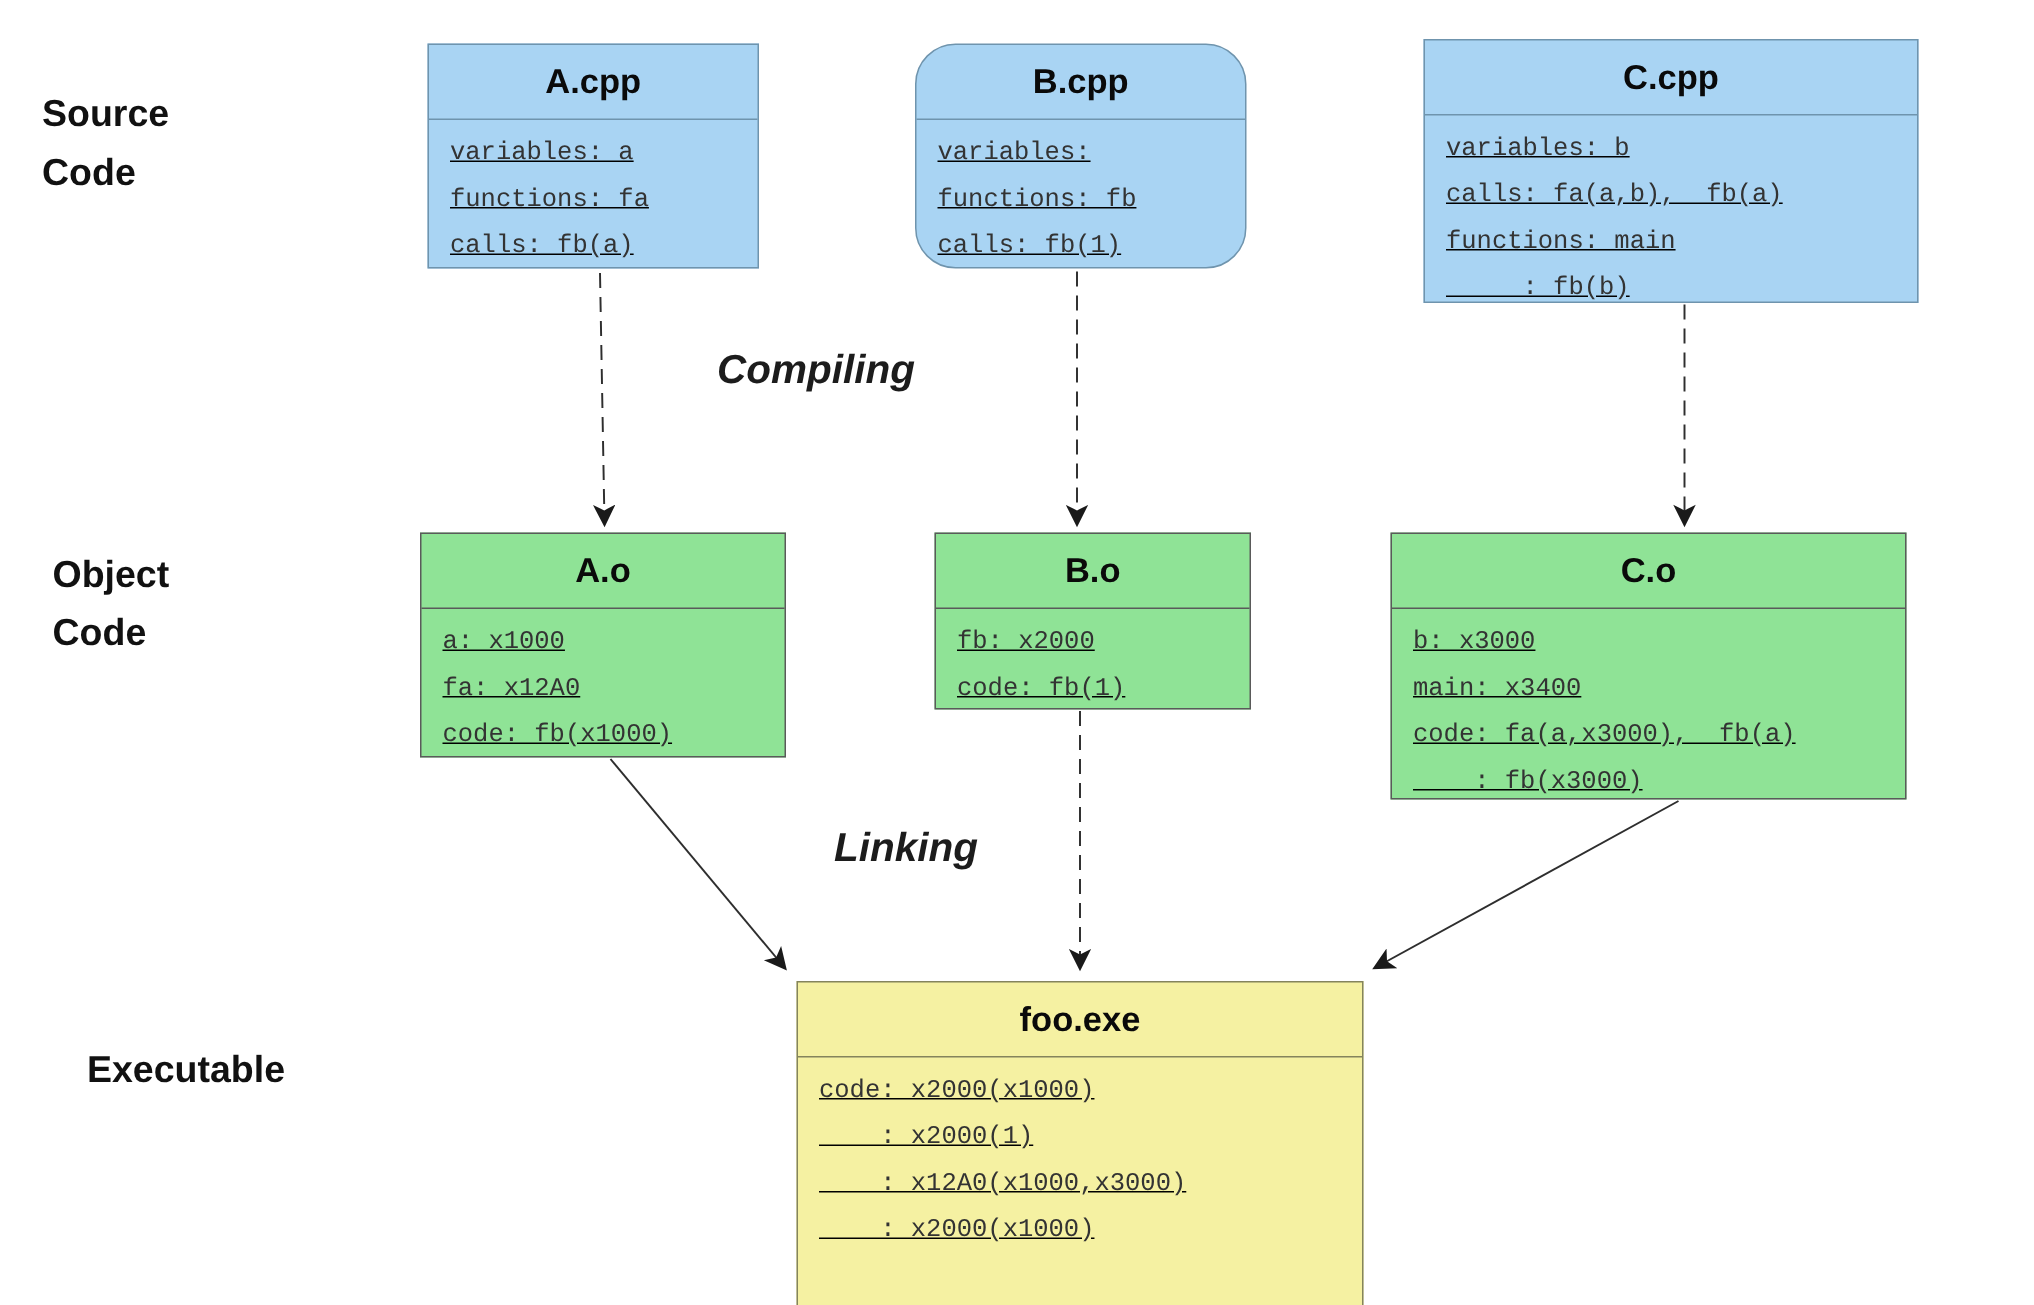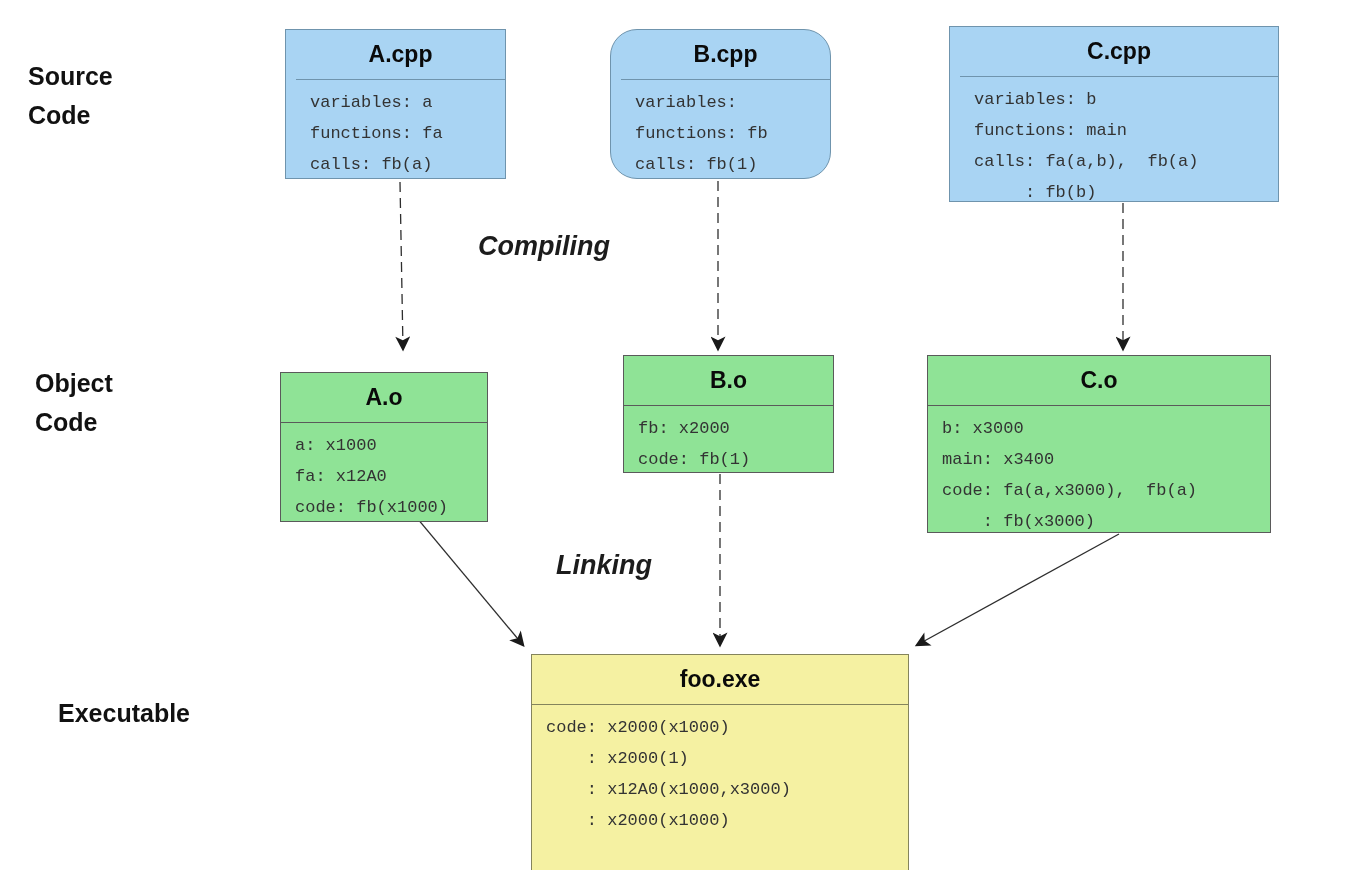--- a/index.html
+++ b/index.html
@@ -60,52 +60,51 @@
     height: 50px;
     box-sizing: border-box;
     display: flex;
     align-items: center;
     justify-content: center;
     font-weight: bold;
     font-size: 23px;
     color: #0a0a0a;
     border-bottom: 1px solid #666;
   }
-  .node-body { padding: 7px 0 0 14px; }
+  .node-body { padding: 7px 0 0 14px; text-decoration: underline; }
   .code-line {
     font-family: "Liberation Mono", "DejaVu Sans Mono", monospace;
     font-size: 17px;
     line-height: 31px;
     white-space: pre;
     color: var(--code-text, #333333);
   }
 
   .node-src {
     background: var(--source-fill, #a9d4f3);
     border-color: var(--source-border, #6f94ad);
-    padding-left: 10px;
   }
   .node-src .node-title { border-bottom-color: var(--source-border, #6f94ad); }
 
   .node-obj {
     background: var(--object-fill, #8fe396);
     border-color: var(--object-border, #5a5a5a);
   }
   .node-obj .node-title { border-bottom-color: var(--object-border, #5a5a5a); }
 
   .node-exe {
     background: var(--exe-fill, #f5f1a2);
     border-color: var(--exe-border, #84845c);
   }
   .node-exe .node-title { border-bottom-color: var(--exe-border, #84845c); text-align: right; }
 
   #box-acpp { left: 285px; top: 29px;  width: 221px; height: 150px; }
   #box-bcpp { left: 610px; top: 29px;  width: 221px; height: 150px; border-radius: 27px; }
   #box-ccpp { left: 949px; top: 26px;  width: 330px; height: 176px; }
-  #box-ao   { left: 280px; top: 372px; width: 208px; height: 150px; }
+  #box-ao   { left: 280px; top: 355px; width: 244px; height: 150px; }
   #box-bo   { left: 623px; top: 355px; width: 211px; height: 118px; }
   #box-co   { left: 927px; top: 355px; width: 344px; height: 178px; }
   #box-foo  { left: 531px; top: 654px; width: 378px; height: 220px; }
 </style>
 </head>
 <body>
 
 <div class="canvas">
 
   <svg class="arrows" viewBox="0 0 1356 870" xmlns="http://www.w3.org/2000/svg">
@@ -150,22 +149,22 @@
       <div class="code-line">variables:</div>
       <div class="code-line">functions: fb</div>
       <div class="code-line">calls: fb(1)</div>
     </div>
   </div>
 
   <div class="node node-src" id="box-ccpp">
     <div class="node-title">C.cpp</div>
     <div class="node-body">
       <div class="code-line">variables: b</div>
+      <div class="code-line">calls: fa(a,b),  fb(a)</div>
       <div class="code-line">functions: main</div>
-      <div class="code-line">calls: fa(a,b),  fb(a)</div>
       <div class="code-line">     : fb(b)</div>
     </div>
   </div>
 
   <div class="node node-obj" id="box-ao">
     <div class="node-title">A.o</div>
     <div class="node-body">
       <div class="code-line">a: x1000</div>
       <div class="code-line">fa: x12A0</div>
       <div class="code-line">code: fb(x1000)</div>

